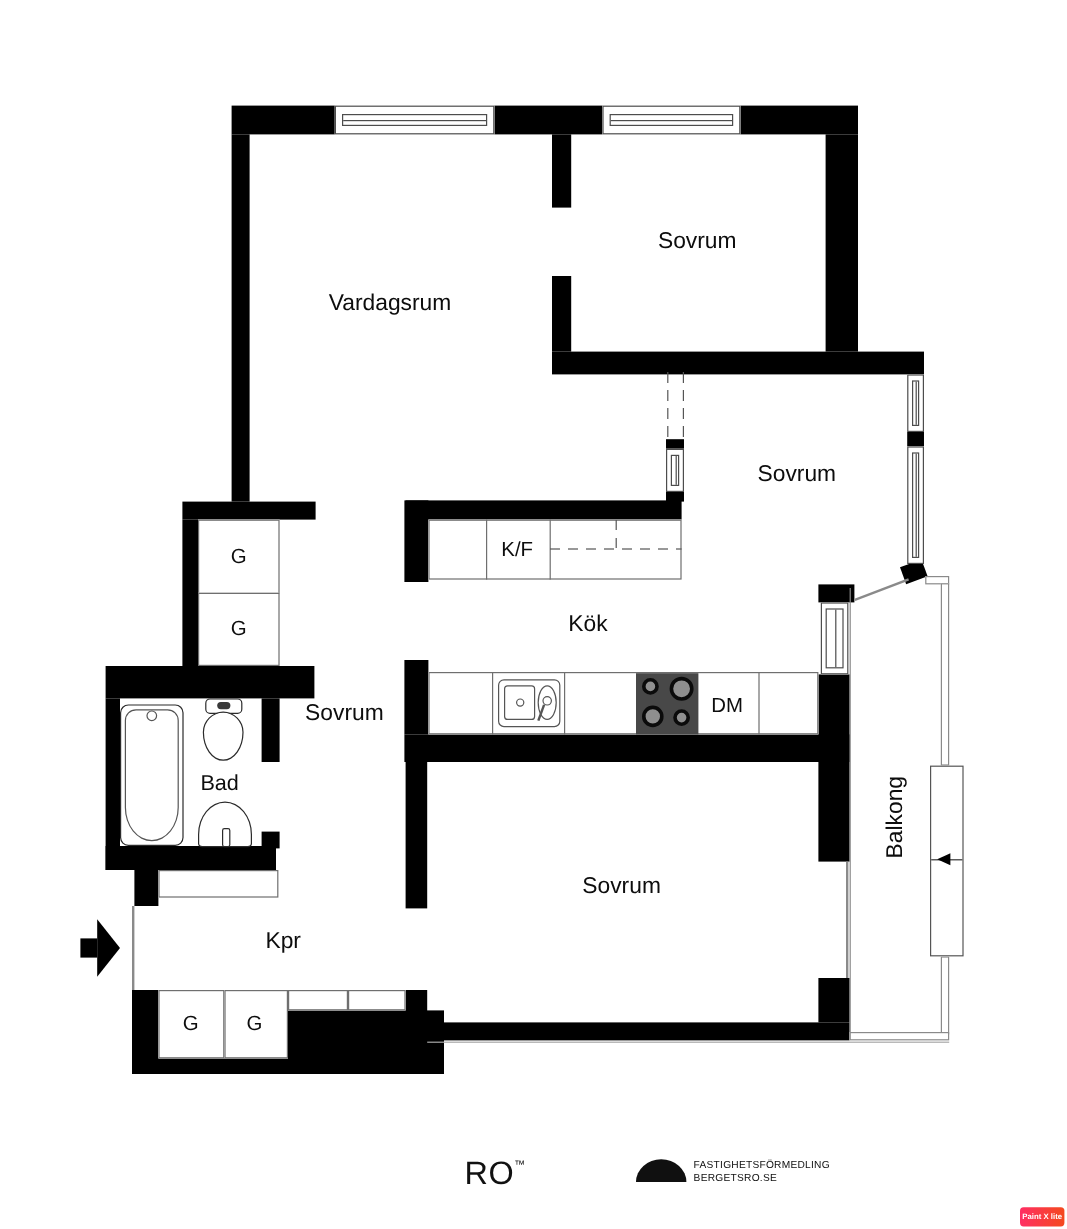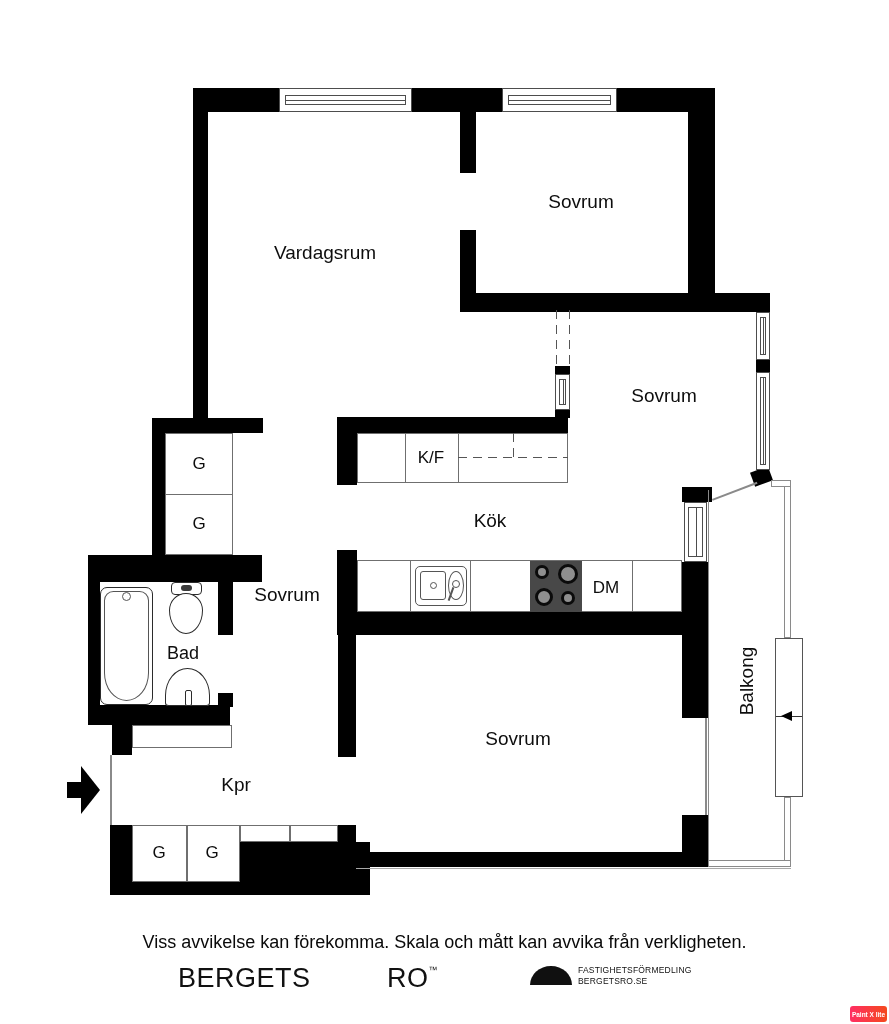--- a/index.html
+++ b/index.html
@@ -171,22 +171,20 @@
   <div class="lbl" style="left:518px;top:739px">Sovrum</div>
   <div class="lbl rot" style="left:747px;top:681px">Balkong</div>
 
   <div class="lbl small" style="left:199px;top:464px">G</div>
   <div class="lbl small" style="left:199px;top:524px">G</div>
   <div class="lbl small" style="left:159px;top:853px">G</div>
   <div class="lbl small" style="left:212px;top:853px">G</div>
   <div class="lbl small" style="left:431px;top:458px">K/F</div>
   <div class="lbl small" style="left:606px;top:588px">DM</div>
 
-  <div class="footer-note">Viss avvikelse kan förekomma. Skala och mått kan avvika från verkligheten.</div>
-  <div class="brand" style="left:178px;top:963px">BERGETS</div>
   <div class="brand" style="left:387px;top:963px"><span>RO</span><span class="tm">™</span></div>
   <div class="dome"></div>
   <div class="agency">
     <div>FASTIGHETSFÖRMEDLING</div>
     <div>BERGETSRO.SE</div>
   </div>
 
   <div class="badge">Paint X lite</div>
 
 </div>

